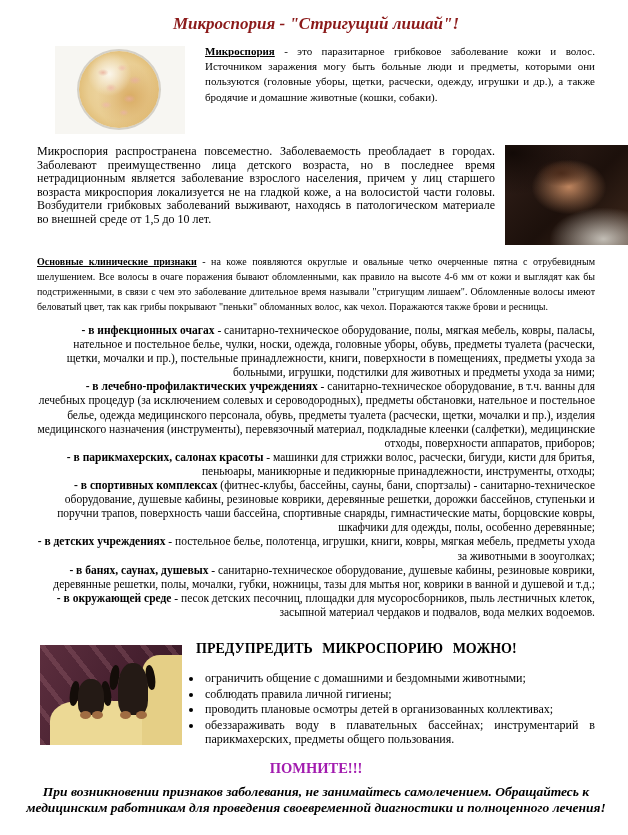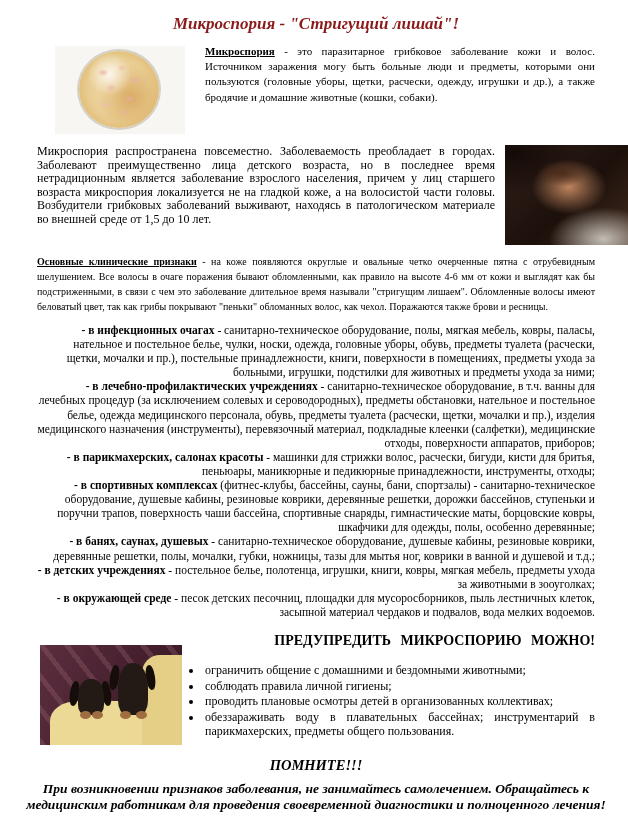--- a/index.html
+++ b/index.html
@@ -83,21 +83,21 @@
   .dog2 { left:78px; top:18px; width:30px; height:52px; border-radius:46% 46% 28% 28%; }
   .ear { position:absolute; width:9px; height:25px; background:#140d09; border-radius:45%; }
   .ear.l1 { left:30px; top:36px; transform:rotate(8deg); }
   .ear.r1 { left:62px; top:36px; transform:rotate(-8deg); }
   .ear.l2 { left:70px; top:20px; transform:rotate(8deg); }
   .ear.r2 { left:106px; top:20px; transform:rotate(-8deg); }
   .paw { position:absolute; width:11px; height:8px; background:#a06c42; border-radius:50%; }
   .paw.p1 { left:40px; top:66px; } .paw.p2 { left:52px; top:66px; }
   .paw.p3 { left:80px; top:66px; } .paw.p4 { left:96px; top:66px; }
   .prev-heading {
-    text-align:right; font-size:14px; font-weight:bold; word-spacing:6px; margin-top:2px;
+    text-align:left; font-size:14px; font-weight:bold; word-spacing:6px; margin-top:10px;
   }
   .prev-list { margin:14px 0 0 0; padding-left:166px; }
   .prev-list li {
     font-size:12px; line-height:14.6px; text-align:justify;
     margin:0 0 1px 0; padding-left:2px;
   }
 
   
   .remember-heading {
     clear:both; margin-top:12px; text-align:center;
@@ -133,22 +133,22 @@
     <section class="signs">
       <p class="just"><b class="u">Основные клинические признаки</b><span> - на коже появляются округлые и овальные четко очерченные пятна с отрубевидным шелушением. Все волосы в очаге поражения бывают обломленными, как правило на высоте 4-6 мм от кожи и выглядят как бы подстриженными, в связи с чем это заболевание длительное время называли "стригущим лишаем". Обломленные волосы имеют беловатый цвет, так как грибы покрывают "пеньки" обломанных волос, как чехол. Поражаются также брови и ресницы.</span></p>
     </section>
 
 
     <section class="factors">
       <p><b>- в инфекционных очагах</b><span> - санитарно-техническое оборудование, полы,  мягкая мебель, ковры, паласы, нательное и постельное белье, чулки, носки, одежда, головные уборы, обувь, предметы туалета (расчески, щетки, мочалки и пр.), постельные принадлежности,  книги,  поверхности в помещениях, предметы ухода за больными, игрушки,  подстилки для животных и предметы ухода за ними;</span></p>
       <p><b>- в лечебно-профилактических учреждениях</b><span> - санитарно-техническое оборудование, в т.ч. ванны для лечебных процедур (за исключением солевых и сероводородных), предметы обстановки, нательное и постельное белье, одежда медицинского персонала, обувь, предметы туалета (расчески, щетки, мочалки и пр.), изделия медицинского назначения (инструменты), перевязочный материал, подкладные клеенки (салфетки), медицинские отходы, поверхности аппаратов, приборов;</span></p>
       <p><b>- в парикмахерских, салонах красоты</b><span> - машинки для стрижки волос, расчески, бигуди, кисти для бритья, пеньюары, маникюрные и педикюрные  принадлежности,  инструменты, отходы;</span></p>
       <p><b>- в спортивных комплексах</b><span> (фитнес-клубы, бассейны, сауны, бани, спортзалы) - санитарно-техническое оборудование, душевые кабины, резиновые коврики,  деревянные решетки, дорожки бассейнов, ступеньки и поручни трапов, поверхность чаши бассейна, спортивные снаряды, гимнастические маты, борцовские ковры, шкафчики для одежды, полы,  особенно  деревянные;</span></p>
+      <p><b>- в детских учреждениях</b><span> - постельное белье, полотенца, игрушки,  книги,  ковры, мягкая мебель, предметы ухода за животными в зооуголках;</span></p>
       <p><b>- в банях, саунах, душевых</b><span> - санитарно-техническое оборудование,  душевые кабины, резиновые коврики, деревянные решетки, полы, мочалки, губки, ножницы,  тазы для мытья ног, коврики в ванной и душевой и т.д.;</span></p>
-      <p><b>- в детских учреждениях</b><span> - постельное белье, полотенца, игрушки,  книги,  ковры, мягкая мебель, предметы ухода за животными в зооуголках;</span></p>
       <p><b>- в окружающей среде</b><span> - песок детских песочниц, площадки для мусоросборников, пыль лестничных клеток, засыпной материал чердаков и подвалов, вода мелких водоемов.</span></p>
     </section>
 
     <section class="prevention">
       <div class="dogs">
         <div class="sofa"></div>
         <div class="sofa-back"></div>
         <div class="ear l1"></div>
         <div class="ear r1"></div>
         <div class="dog dog1"></div>
@@ -162,18 +162,18 @@
       </div>
       <p class="prev-heading">ПРЕДУПРЕДИТЬ МИКРОСПОРИЮ МОЖНО!</p>
       <ul class="prev-list">
         <li>ограничить общение с домашними и бездомными животными;</li>
         <li>соблюдать правила личной гигиены;</li>
         <li>проводить плановые осмотры детей в организованных коллективах;</li>
         <li>обеззараживать воду в плавательных бассейнах; инструментарий в парикмахерских, предметы общего пользования.</li>
       </ul>
     </section>
 
-    <p class="remember-heading" style="color: #000000; font-style: italic;">ПОМНИТЕ!!!</p>
+    <p class="remember-heading" style="color: #a21caf;">ПОМНИТЕ!!!</p>
 
     <p class="final">При возникновении признаков заболевания, не занимайтесь самолечением. Обращайтесь к медицинским работникам для проведения своевременной диагностики и полноценного лечения!</p>
 
   </div>
 </div>
 
 </body></html>

